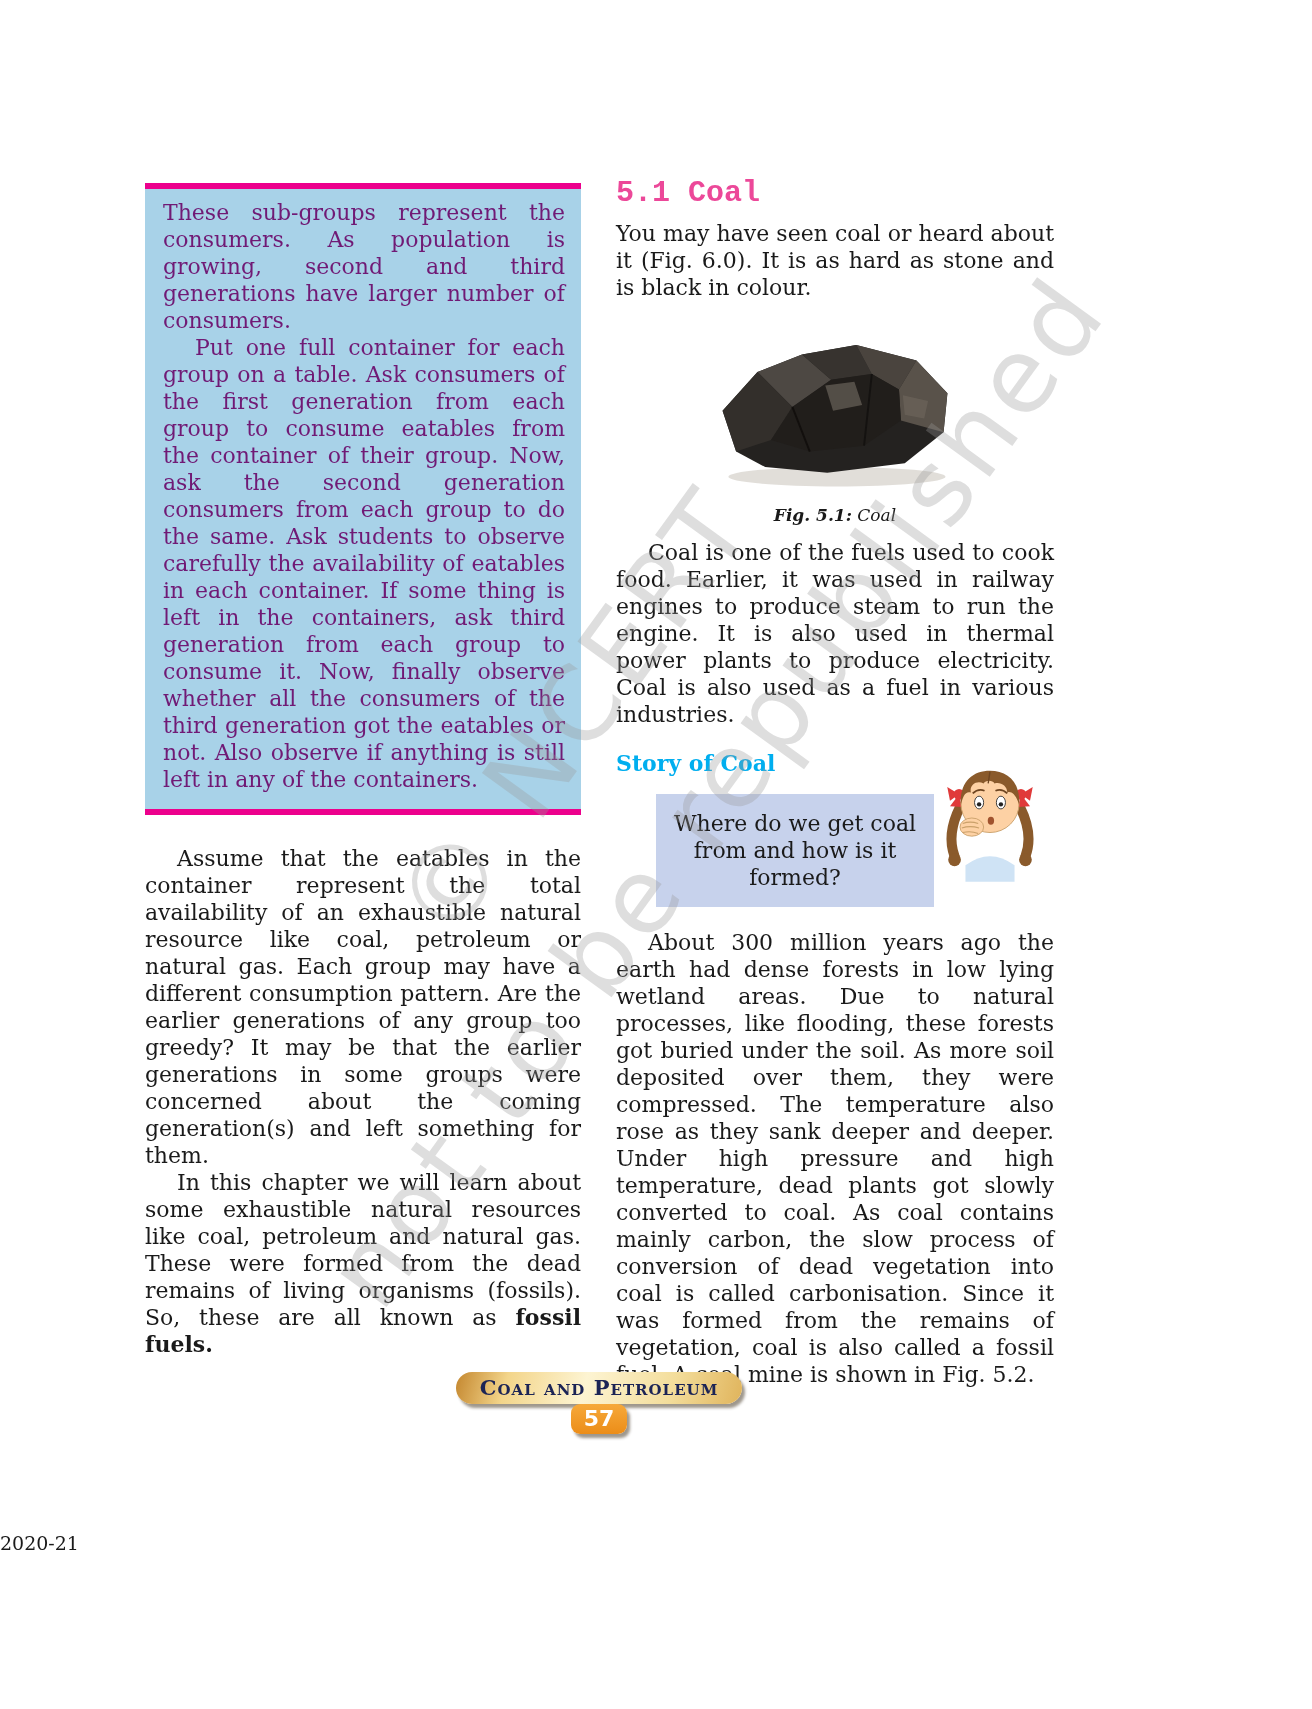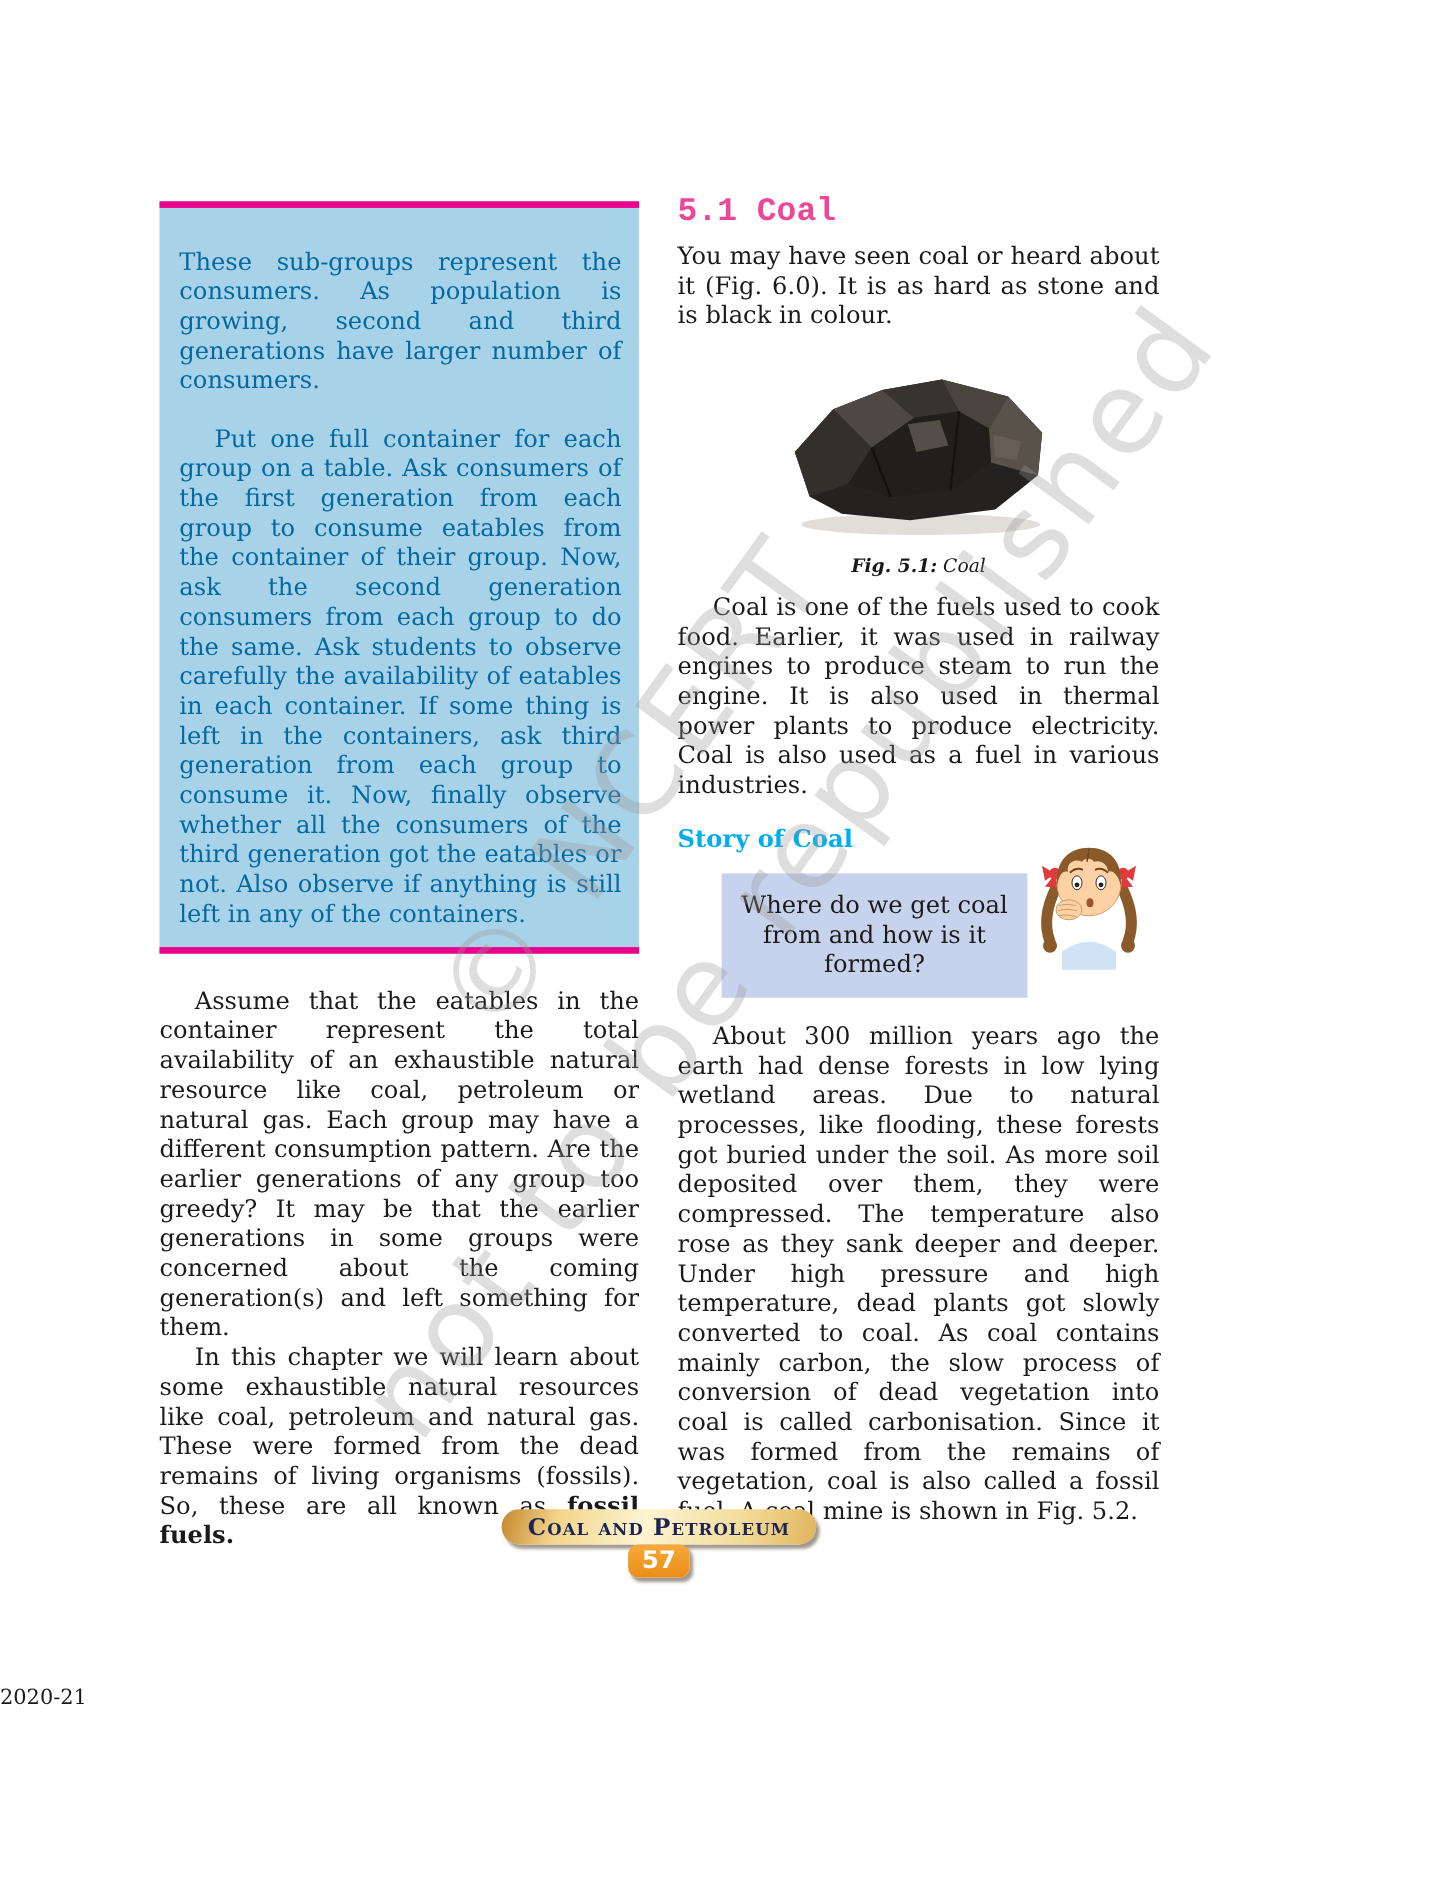--- a/index.html
+++ b/index.html
@@ -54,21 +54,21 @@
     text-align: justify;
   }
   .indent { text-indent: 32px; }
   
   .activity-box {
     background: #a8d2e8;
     border-top: 6px solid #ec008c;
     border-bottom: 6px solid #ec008c;
     padding: 10px 16px 16px 18px;
   }
-  .activity-box p { color: #0369a1; margin-top: 26px; }
+  .activity-box p { color: #701a75; }
   
   .para-assume { margin-top: 30px; }
   
   .section-heading {
     margin: 0 0 10px 0;
     font-size: 30px;
     font-weight: bold;
     color: #ec4899;
     font-family: Liberation Mono, monospace;
   }

